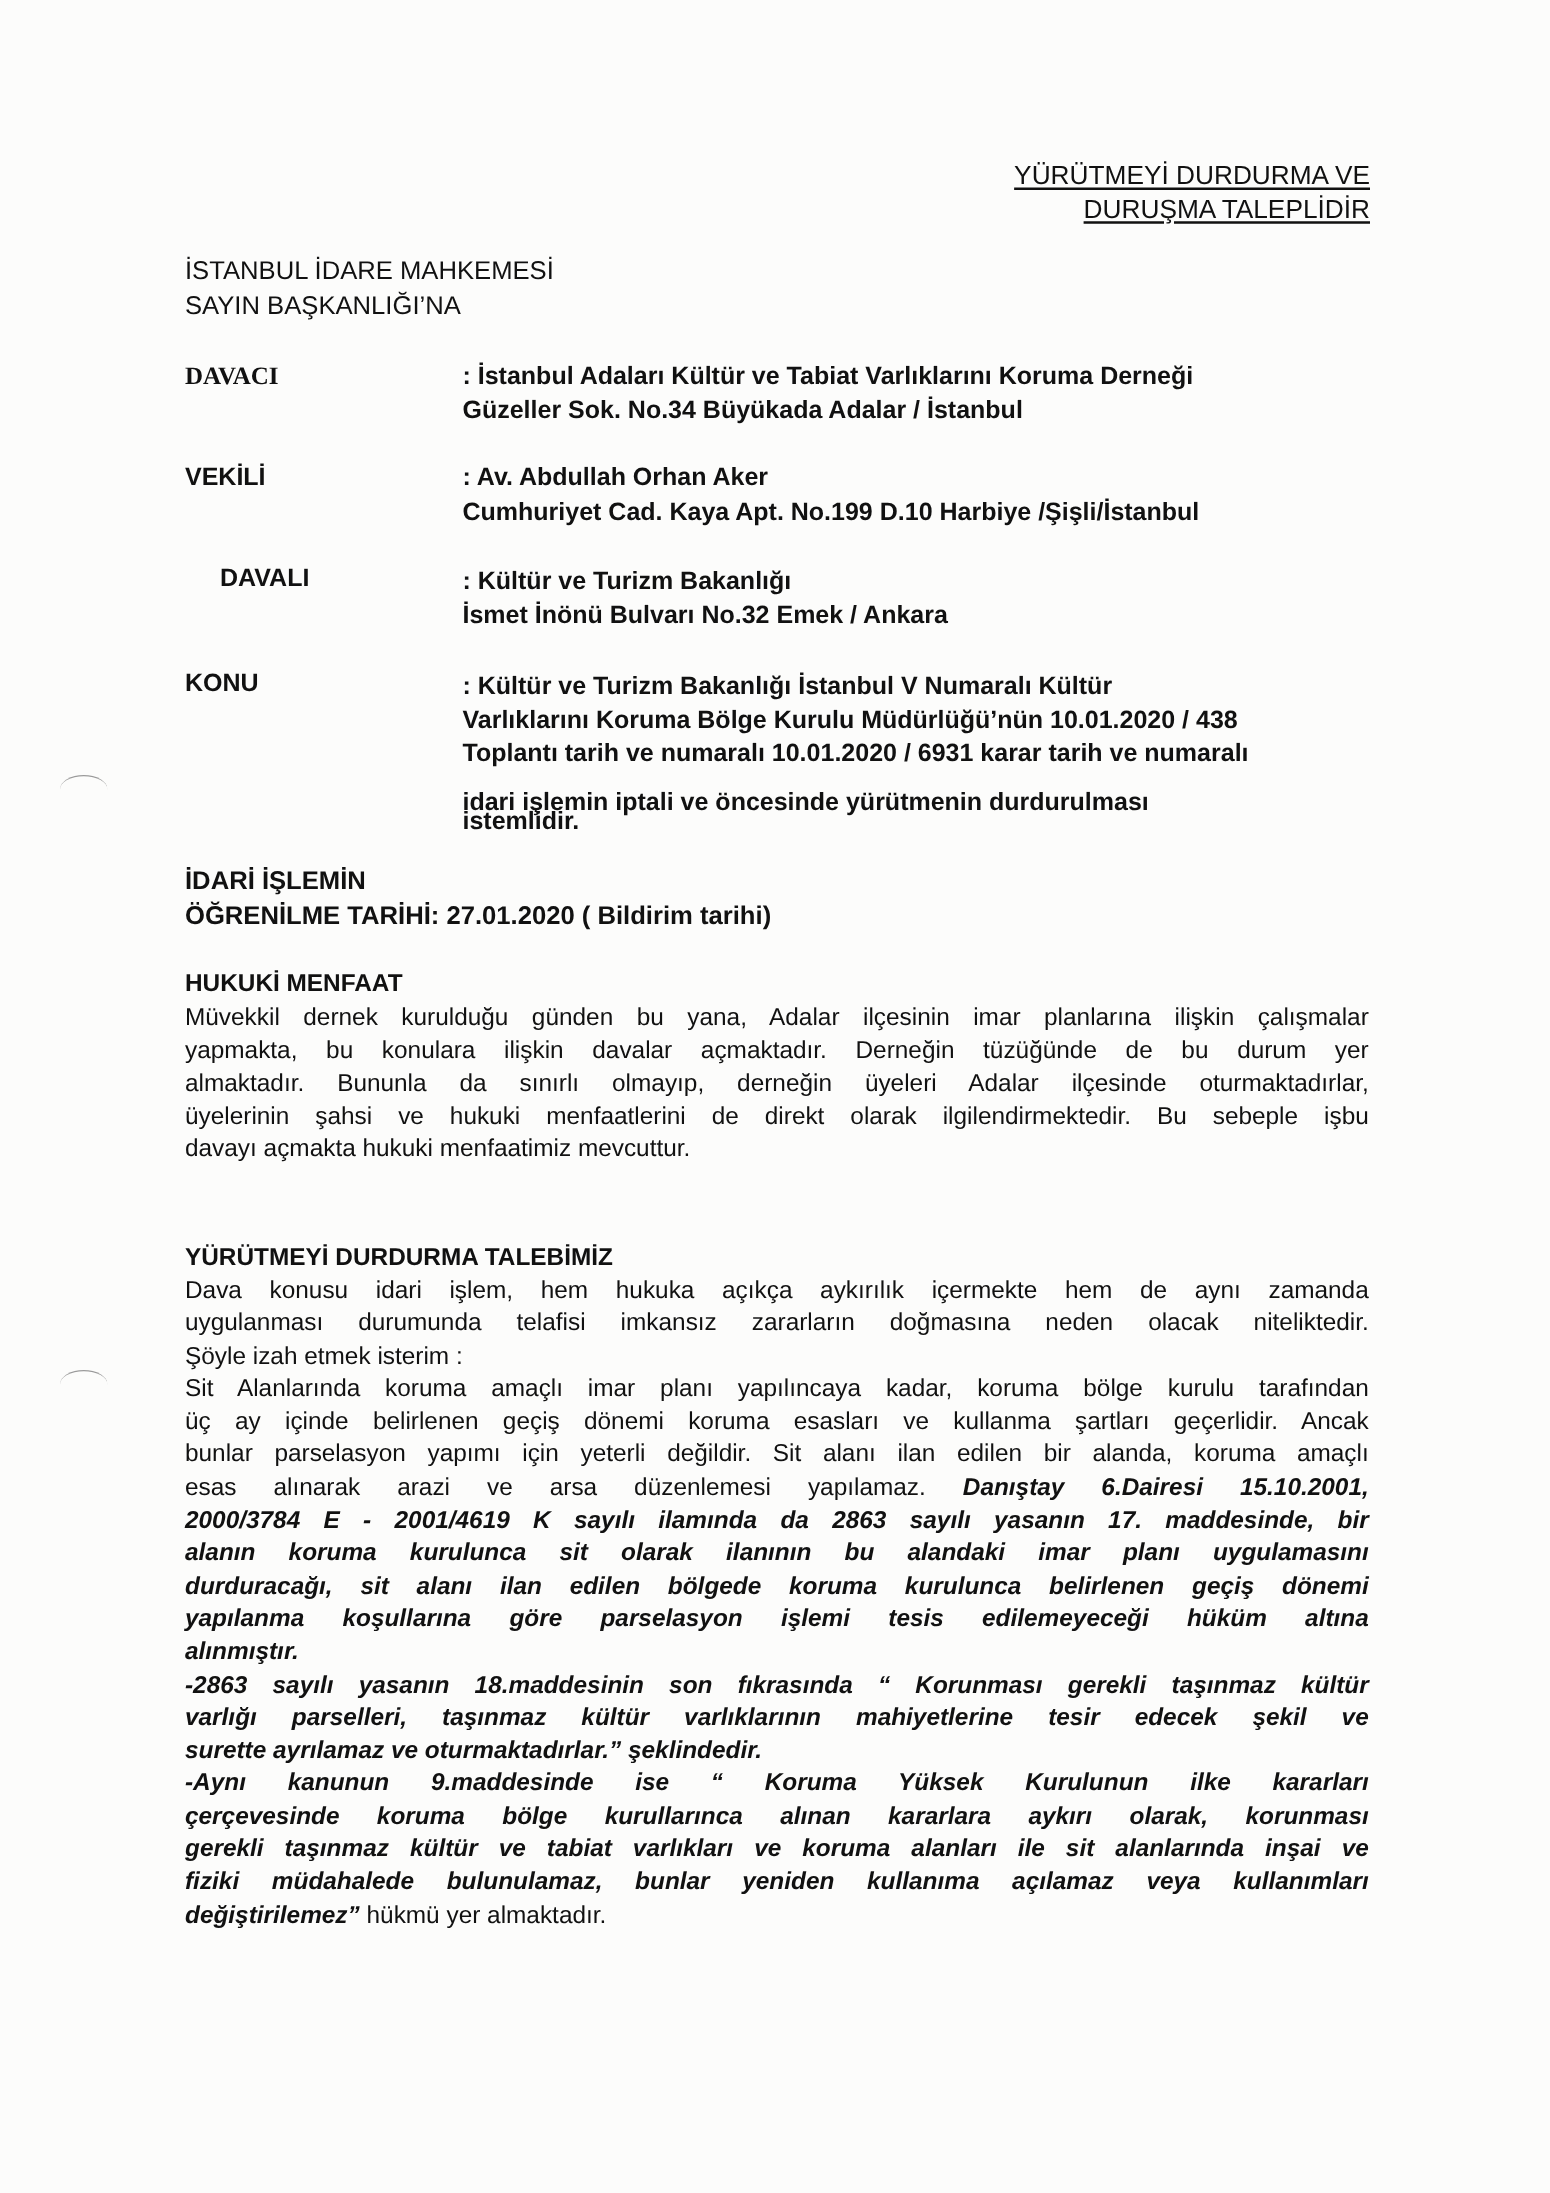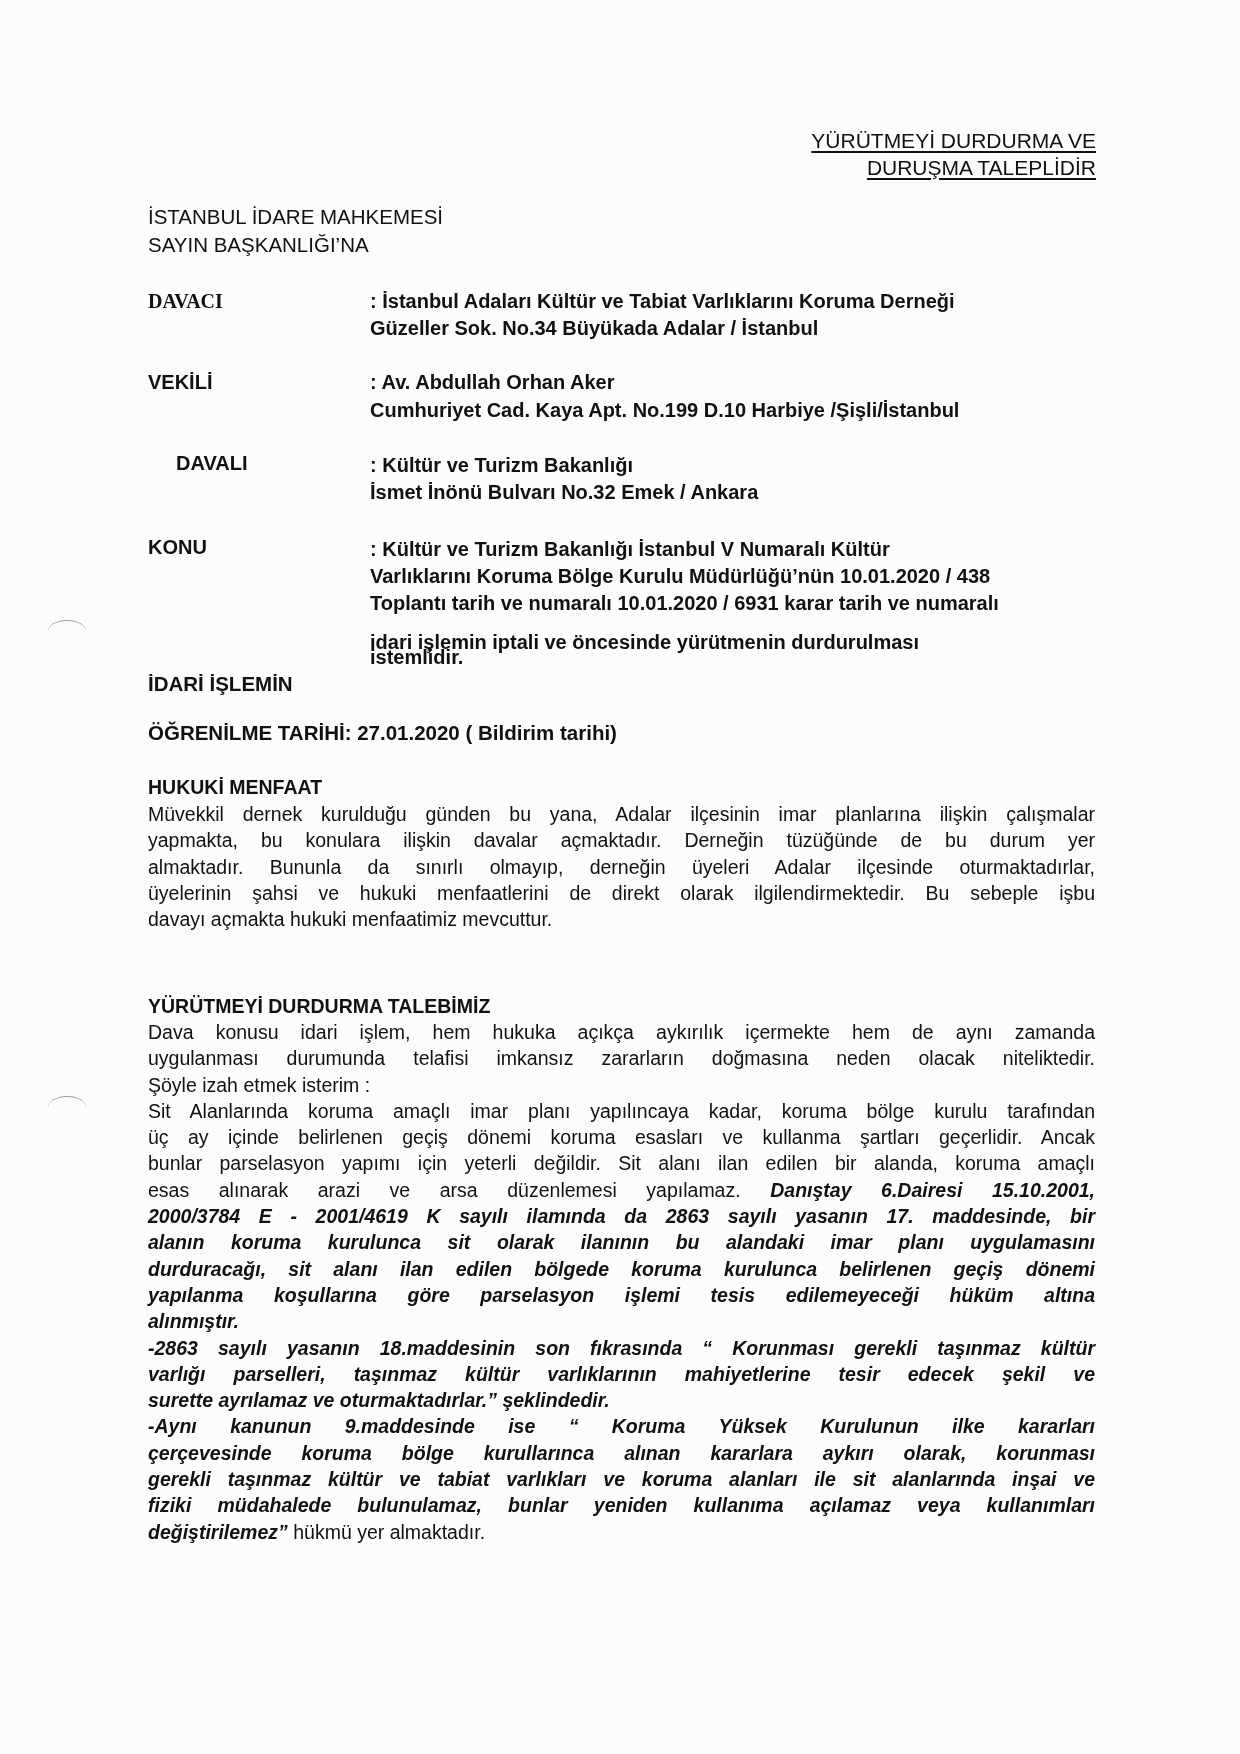--- a/index.html
+++ b/index.html
@@ -51,21 +51,21 @@
   <div class="val" style="top:452px;">:  Kültür ve Turizm Bakanlığı</div>
   <div class="val" style="top:479px;">İsmet İnönü Bulvarı No.32 Emek / Ankara</div>
 
   <div class="lbl" style="top:534px;">KONU</div>
   <div class="val" style="top:536px;">: Kültür ve Turizm Bakanlığı İstanbul V Numaralı Kültür</div>
   <div class="val" style="top:563px;">Varlıklarını Koruma Bölge Kurulu Müdürlüğü’nün 10.01.2020 / 438</div>
   <div class="val" style="top:590px;">Toplantı tarih ve numaralı 10.01.2020 / 6931 karar tarih ve numaralı</div>
   <div class="val" style="top:617px;margin-top:12px;">idari işlemin iptali ve öncesinde yürütmenin durdurulması</div>
   <div class="val" style="top:644px;">istemlidir.</div>
 
-  <div class="line bold" style="left:148px; top:671px; font-size:20.5px;">İDARİ İŞLEMİN</div>
+  <div class="line bold" style="left:148px; top:692px; font-size:20.5px;">İDARİ İŞLEMİN</div>
   <div class="line bold" style="left:148px; top:720px; font-size:20.5px;">
     <span>ÖĞRENİLME TARİHİ:</span><span> 27.01.2020 ( Bildirim tarihi)</span>
   </div>
 
   <div class="heading" style="top:774px;">HUKUKİ MENFAAT</div>
   <div class="body-p" style="top:801px;">
     <span class="row">Müvekkil dernek kurulduğu günden bu yana, Adalar ilçesinin imar planlarına ilişkin çalışmalar</span>
     <span class="row">yapmakta, bu konulara ilişkin davalar açmaktadır. Derneğin tüzüğünde de bu durum yer</span>
     <span class="row">almaktadır. Bununla da sınırlı olmayıp, derneğin üyeleri Adalar ilçesinde oturmaktadırlar,</span>
     <span class="row">üyelerinin şahsi ve hukuki menfaatlerini de direkt olarak ilgilendirmektedir. Bu sebeple işbu</span>

